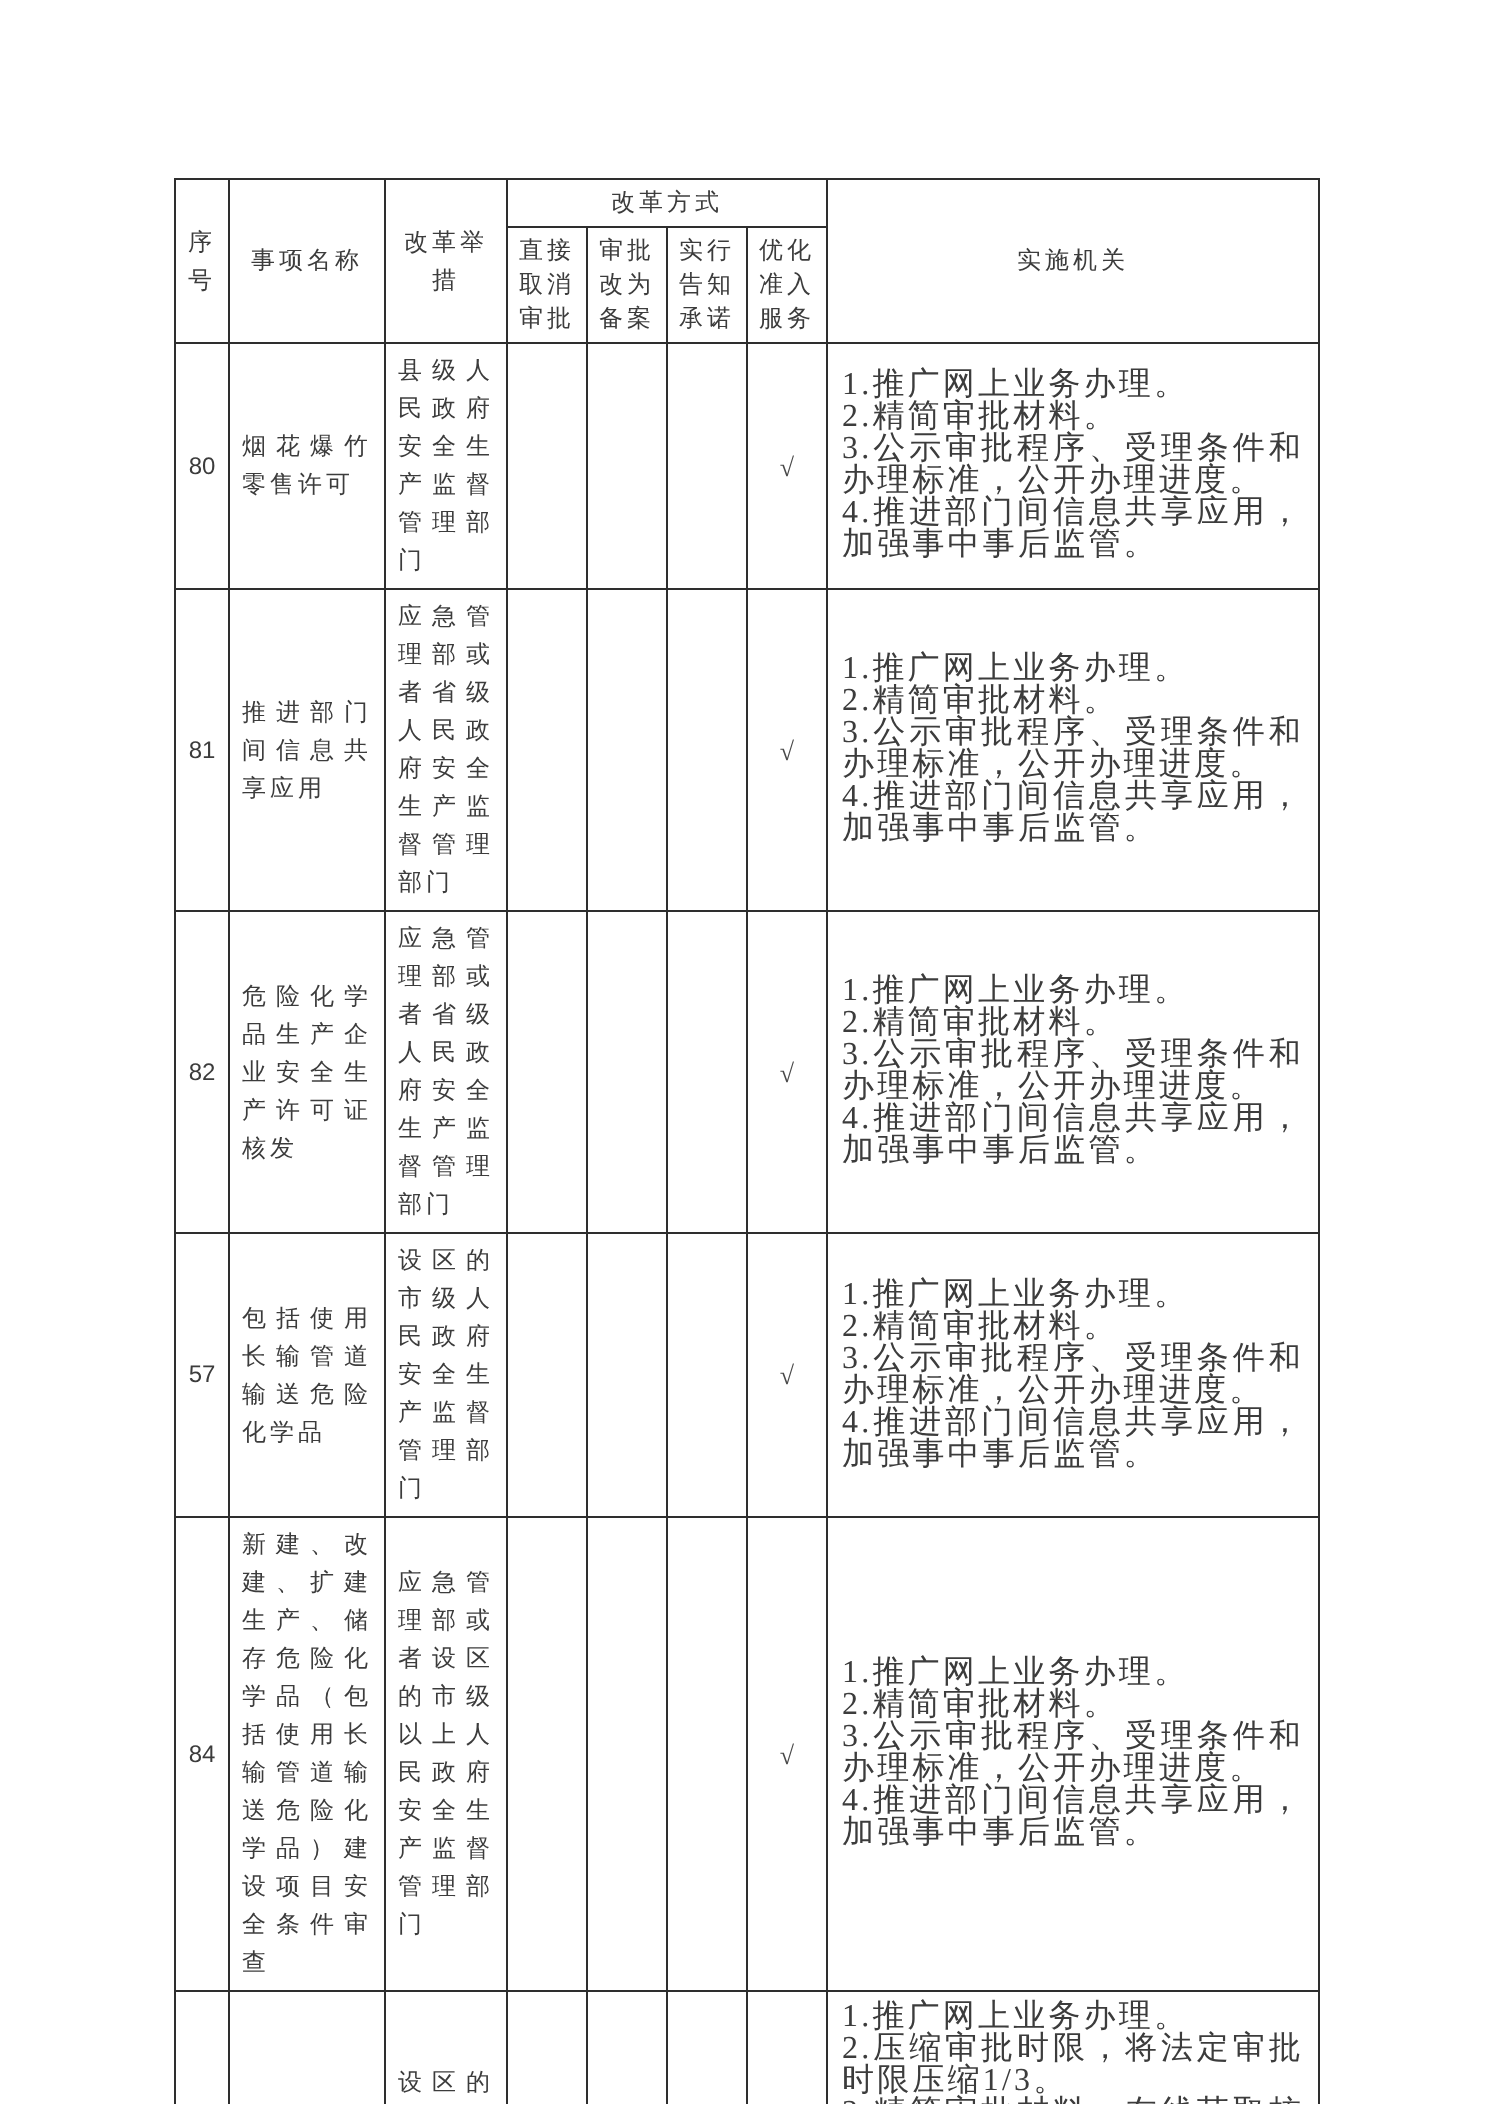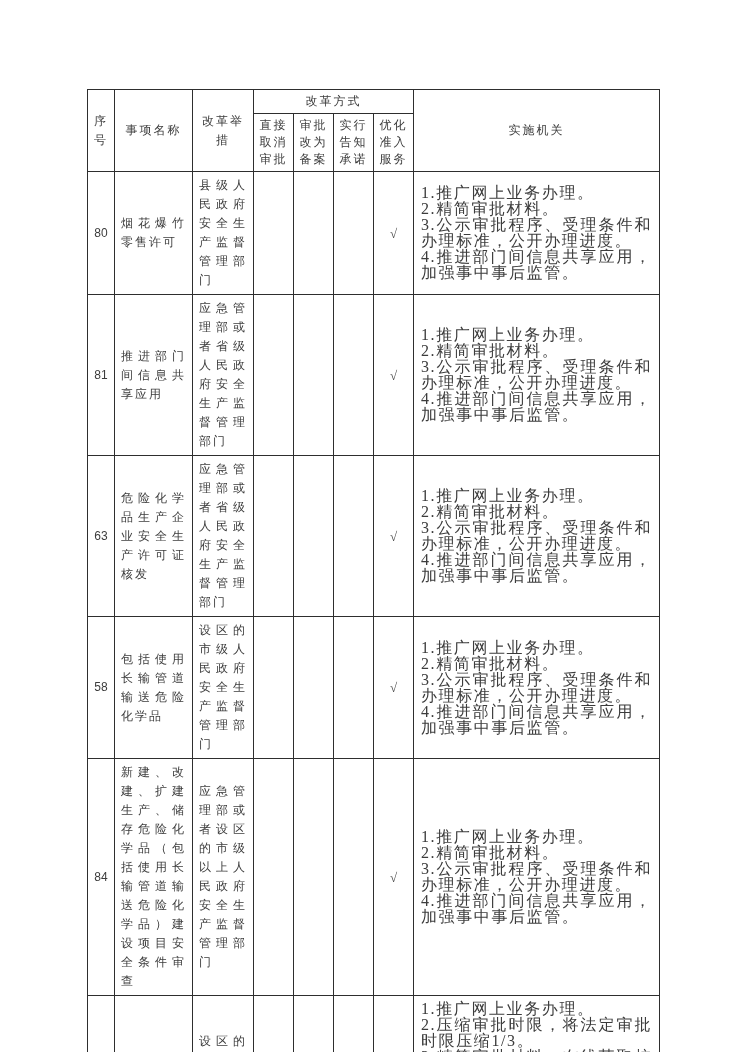--- a/index.html
+++ b/index.html
@@ -142,34 +142,34 @@
         <td class="cell-method"></td>
         <td class="cell-method"></td>
         <td class="cell-method"></td>
         <td class="cell-method">√</td>
         <td class="cell-measures">1.推广网上业务办理。
 2.精简审批材料。
 3.公示审批程序、受理条件和办理标准，公开办理进度。
 4.推进部门间信息共享应用，加强事中事后监管。</td>
       </tr>
       <tr class="row-82">
-        <td class="cell-no">63</td>
+        <td class="cell-no">82</td>
         <td class="cell-item">危险化学品生产企业安全生产许可证核发</td>
         <td class="cell-agency">应急管理部或者省级人民政府安全生产监督管理部门</td>
         <td class="cell-method"></td>
         <td class="cell-method"></td>
         <td class="cell-method"></td>
         <td class="cell-method">√</td>
         <td class="cell-measures">1.推广网上业务办理。
 2.精简审批材料。
 3.公示审批程序、受理条件和办理标准，公开办理进度。
 4.推进部门间信息共享应用，加强事中事后监管。</td>
       </tr>
       <tr class="row-83">
-        <td class="cell-no">58</td>
+        <td class="cell-no">57</td>
         <td class="cell-item">包括使用长输管道输送危险化学品</td>
         <td class="cell-agency">设区的市级人民政府安全生产监督管理部门</td>
         <td class="cell-method"></td>
         <td class="cell-method"></td>
         <td class="cell-method"></td>
         <td class="cell-method">√</td>
         <td class="cell-measures">1.推广网上业务办理。
 2.精简审批材料。
 3.公示审批程序、受理条件和办理标准，公开办理进度。
 4.推进部门间信息共享应用，加强事中事后监管。</td>

